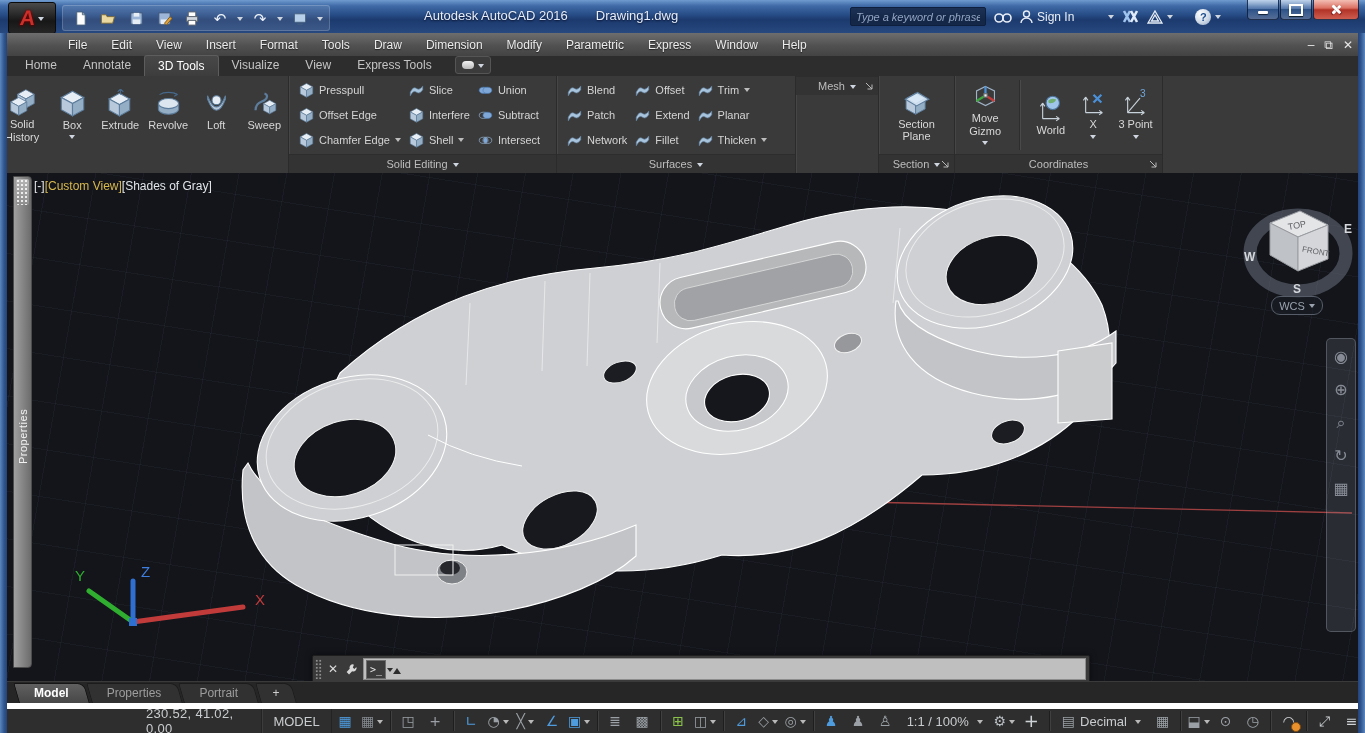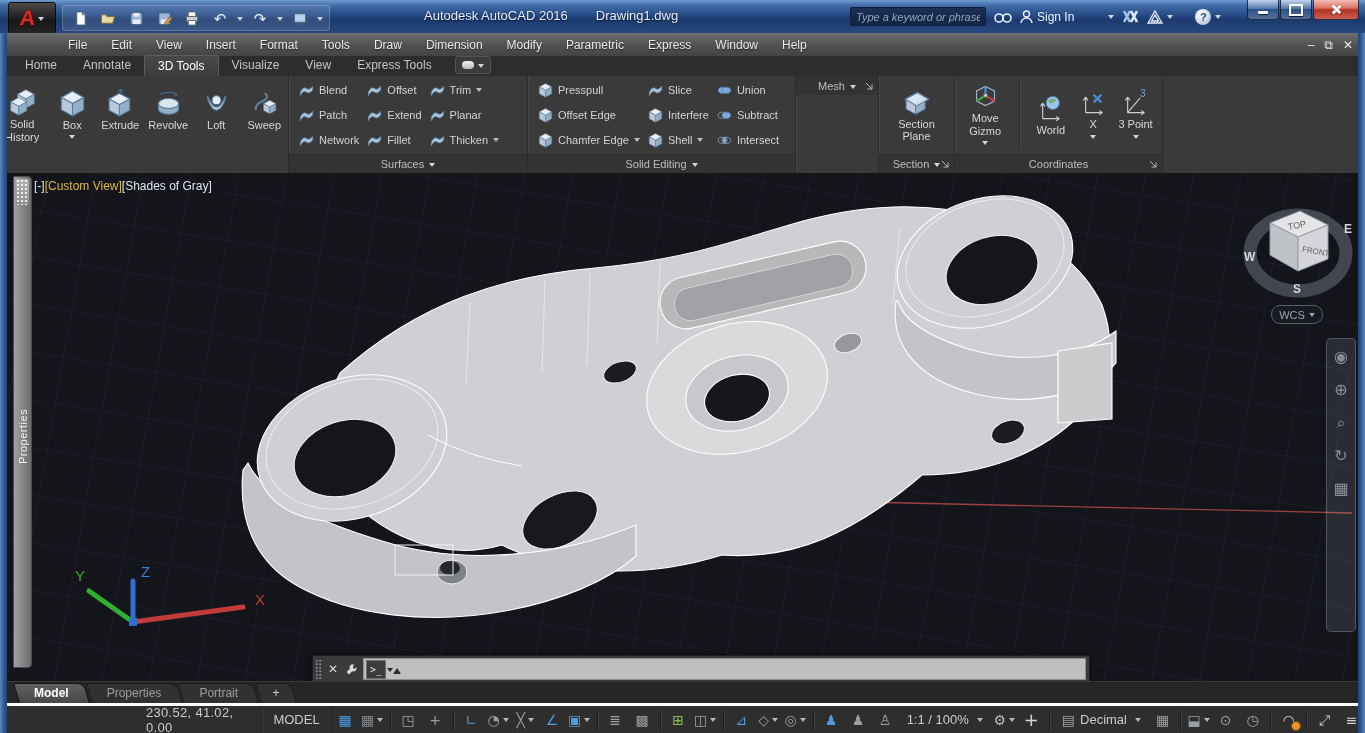--- a/index.html
+++ b/index.html
@@ -93,21 +93,21 @@
   .model-svg{position:absolute;left:0;top:0;}
   .vplabel{position:absolute;left:34px;top:6px;font-size:12px;display:flex;}
   .vplabel span{color:#e2e6ea;} .vplabel .vname{color:#d8b94c;}
   .palette{position:absolute;left:13px;top:3px;width:17px;height:490px;border-radius:0 4px 4px 0;
     background:linear-gradient(90deg,#a0a0a0,#6c6c6c);border:1px solid #4c4c4c;display:flex;flex-direction:column;align-items:center;}
   .pal-grip{width:13px;height:26px;margin-top:2px;border-radius:2px;background:
      radial-gradient(rgba(255,255,255,.8) 0.8px, transparent 1px) 0 0/4px 4px, linear-gradient(#b5b5b5,#8d8d8d);}
   .pal-lbl{flex:1;display:flex;align-items:center;justify-content:center;writing-mode:vertical-rl;transform:rotate(180deg);
     color:#f2f2f2;font-size:11px;letter-spacing:.5px;}
   .viewcube{position:absolute;left:1236px;top:14px;}
-  .wcs{position:absolute;left:1271px;top:132px;width:50px;height:17px;border:1px solid #565d68;border-radius:9px;
+  .wcs{position:absolute;left:1271px;top:123px;width:50px;height:17px;border:1px solid #565d68;border-radius:9px;
     background:rgba(28,31,38,.55);color:#9aa3ae;font-size:11px;display:flex;align-items:center;justify-content:center;gap:4px;}
   .navbar{position:absolute;left:1326px;top:165px;width:28px;height:282px;border-radius:5px;
     background:rgba(160,168,182,.16);border:1px solid rgba(205,212,224,.25);
     display:flex;flex-direction:column;align-items:center;padding-top:10px;gap:17px;}
   .nav-item{color:rgba(212,219,230,.55);font-size:16px;line-height:1;}
   .ucs-svg{position:absolute;left:55px;top:382px;}
 
   
   .cmd{position:absolute;left:312px;top:482px;width:776px;height:26px;display:flex;align-items:center;
     background:rgba(60,60,60,.95);border:1px solid #1e1e1e;border-radius:2px;box-shadow:0 0 6px rgba(0,0,0,.5);}
@@ -125,21 +125,21 @@
     display:flex;align-items:flex-end;padding-left:16px;box-sizing:border-box;}
   .ltab{position:relative;height:20px;padding:0 18px;display:flex;align-items:center;color:#9d9d9d;font-size:12px;margin-right:2px;}
   .ltab::before{content:"";position:absolute;inset:0;background:#313131;border: 1px solid #1c1c1c;border-bottom:none;
     transform:skewX(16deg);border-radius:2px 7px 0 0;}
   .ltab.active{color:#fff;font-weight:bold;}
   .ltab.active::before{background:linear-gradient(#606060,#474747);border-color:#151515;}
   .ltab span{position:relative;z-index:1;}
   .ltab-add{width:24px;justify-content:center;padding:0 6px;color:#cfcfcf;}
 
   
-  .statusbar{position:absolute;left:0;top:703px;width:1365px;height:30px;background:#2e2e2e;border-top:3px solid #ffffff;
+  .statusbar{position:absolute;left:0;top:703px;width:1365px;height:30px;background:#2e2e2e;border-top:6px solid #ffffff;
     display:flex;align-items:center;color:#c9ccce;font-size:13px;padding-left:146px;box-sizing:border-box;}
   .sb-coords{margin-right:12px;letter-spacing:.3px;}
   .sb-model{height:100%;display:flex;align-items:center;padding:0 11px;border-left:1px solid #232323;border-right:1px solid #232323;
     box-shadow:inset 1px 0 0 #3c3c3c;}
   .sb-ico-list{display:flex;align-items:center;height:100%;}
   .sb-cell{display:flex;align-items:center;}
   .sb-btn{min-width:25px;height:26px;display:flex;align-items:center;justify-content:center;position:relative;margin:0 1px;}
   .sb-glyph{font-size:14px;line-height:1;font-family:"DejaVu Sans",sans-serif;}
   .sb-glyph.big{font-size:18px;}
   .sb-div{width:1px;height:20px;background:#1e1e1e;box-shadow:1px 0 0 #404040;margin:0 4px;display:inline-block;}
@@ -451,20 +451,102 @@
     <svg class="ic24" viewBox="0 0 24 25">
                 <use href="#i-sweep"></use>
               </svg>
     <span class="blbl">Sweep</span>
 
   </div>
 </div>
       </div>
     </div>
 
+    <div class="panel" style="width:267px">
+      <div class="pbody">
+        <div class="grid3">
+  <div class="smbtn">
+    <svg class="ic15" viewBox="0 0 24 25">
+                <use href="#i-cube"></use>
+              </svg>
+    <span class="slbl">Presspull</span>
+
+  </div>
+
+  <div class="smbtn">
+    <svg class="ic15" viewBox="0 0 24 25">
+                <use href="#i-cube"></use>
+              </svg>
+    <span class="slbl">Offset Edge</span>
+
+  </div>
+
+  <div class="smbtn">
+    <svg class="ic15" viewBox="0 0 24 25">
+                <use href="#i-cube"></use>
+              </svg>
+    <span class="slbl">Chamfer Edge</span>
+    <span class="ddt sm"></span>
+  </div>
+
+  <div class="smbtn">
+    <svg class="ic15" viewBox="0 0 24 25">
+                <use href="#i-surf"></use>
+              </svg>
+    <span class="slbl">Slice</span>
+
+  </div>
+
+  <div class="smbtn">
+    <svg class="ic15" viewBox="0 0 24 25">
+                <use href="#i-cube"></use>
+              </svg>
+    <span class="slbl">Interfere</span>
+
+  </div>
+
+  <div class="smbtn">
+    <svg class="ic15" viewBox="0 0 24 25">
+                <use href="#i-cube"></use>
+              </svg>
+    <span class="slbl">Shell</span>
+    <span class="ddt sm"></span>
+  </div>
+
+  <div class="smbtn">
+    <svg class="ic15" viewBox="0 0 24 25">
+                <use href="#i-union"></use>
+              </svg>
+    <span class="slbl">Union</span>
+
+  </div>
+
+  <div class="smbtn">
+    <svg class="ic15" viewBox="0 0 24 25">
+                <use href="#i-subtract"></use>
+              </svg>
+    <span class="slbl">Subtract</span>
+
+  </div>
+
+  <div class="smbtn">
+    <svg class="ic15" viewBox="0 0 24 25">
+                <use href="#i-intersect"></use>
+              </svg>
+    <span class="slbl">Intersect</span>
+
+  </div>
+</div>
+      </div>
+      <div class="ptitle">
+        <span>Solid Editing</span>
+          <span class="ddt"></span>
+      </div>
+    </div>
+
     <div class="panel" style="width:238px">
       <div class="pbody">
         <div class="grid3">
   <div class="smbtn">
     <svg class="ic15" viewBox="0 0 24 25">
                 <use href="#i-surf"></use>
               </svg>
     <span class="slbl">Blend</span>
 
   </div>
@@ -529,102 +611,20 @@
     <svg class="ic15" viewBox="0 0 24 25">
                 <use href="#i-surf"></use>
               </svg>
     <span class="slbl">Thicken</span>
     <span class="ddt sm"></span>
   </div>
 </div>
       </div>
       <div class="ptitle">
         <span>Surfaces</span>
-          <span class="ddt"></span>
-      </div>
-    </div>
-
-    <div class="panel" style="width:267px">
-      <div class="pbody">
-        <div class="grid3">
-  <div class="smbtn">
-    <svg class="ic15" viewBox="0 0 24 25">
-                <use href="#i-cube"></use>
-              </svg>
-    <span class="slbl">Presspull</span>
-
-  </div>
-
-  <div class="smbtn">
-    <svg class="ic15" viewBox="0 0 24 25">
-                <use href="#i-cube"></use>
-              </svg>
-    <span class="slbl">Offset Edge</span>
-
-  </div>
-
-  <div class="smbtn">
-    <svg class="ic15" viewBox="0 0 24 25">
-                <use href="#i-cube"></use>
-              </svg>
-    <span class="slbl">Chamfer Edge</span>
-    <span class="ddt sm"></span>
-  </div>
-
-  <div class="smbtn">
-    <svg class="ic15" viewBox="0 0 24 25">
-                <use href="#i-surf"></use>
-              </svg>
-    <span class="slbl">Slice</span>
-
-  </div>
-
-  <div class="smbtn">
-    <svg class="ic15" viewBox="0 0 24 25">
-                <use href="#i-cube"></use>
-              </svg>
-    <span class="slbl">Interfere</span>
-
-  </div>
-
-  <div class="smbtn">
-    <svg class="ic15" viewBox="0 0 24 25">
-                <use href="#i-cube"></use>
-              </svg>
-    <span class="slbl">Shell</span>
-    <span class="ddt sm"></span>
-  </div>
-
-  <div class="smbtn">
-    <svg class="ic15" viewBox="0 0 24 25">
-                <use href="#i-union"></use>
-              </svg>
-    <span class="slbl">Union</span>
-
-  </div>
-
-  <div class="smbtn">
-    <svg class="ic15" viewBox="0 0 24 25">
-                <use href="#i-subtract"></use>
-              </svg>
-    <span class="slbl">Subtract</span>
-
-  </div>
-
-  <div class="smbtn">
-    <svg class="ic15" viewBox="0 0 24 25">
-                <use href="#i-intersect"></use>
-              </svg>
-    <span class="slbl">Intersect</span>
-
-  </div>
-</div>
-      </div>
-      <div class="ptitle">
-        <span>Solid Editing</span>
           <span class="ddt"></span>
       </div>
     </div>
 
     <div class="panel" style="width:82px">
       <div class="ptitle">
         <span>Mesh</span>
           <span class="ddt"></span>
         <svg class="launch" width="9" height="9" viewBox="0 0 9 9">
             <path d="M1 1 L7 7 M7 2.5 V7 H2.5" stroke="#b9b9b9" fill="none"></path>

